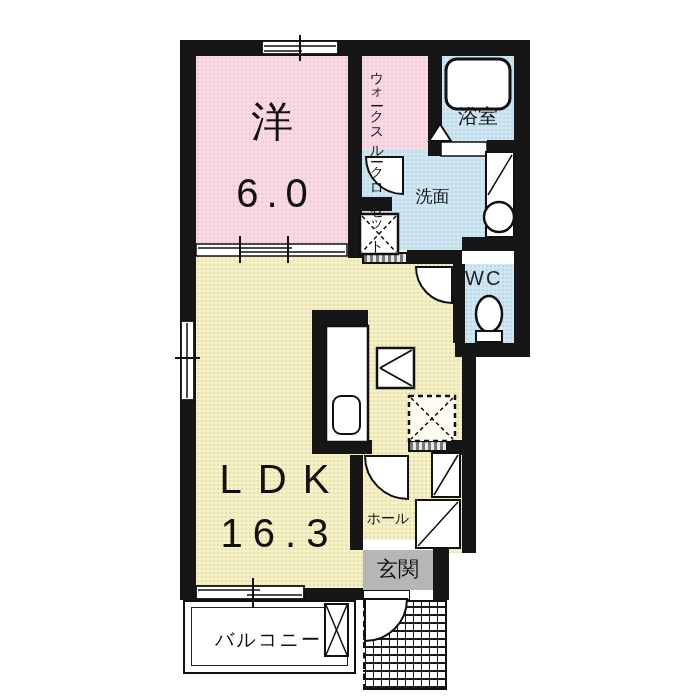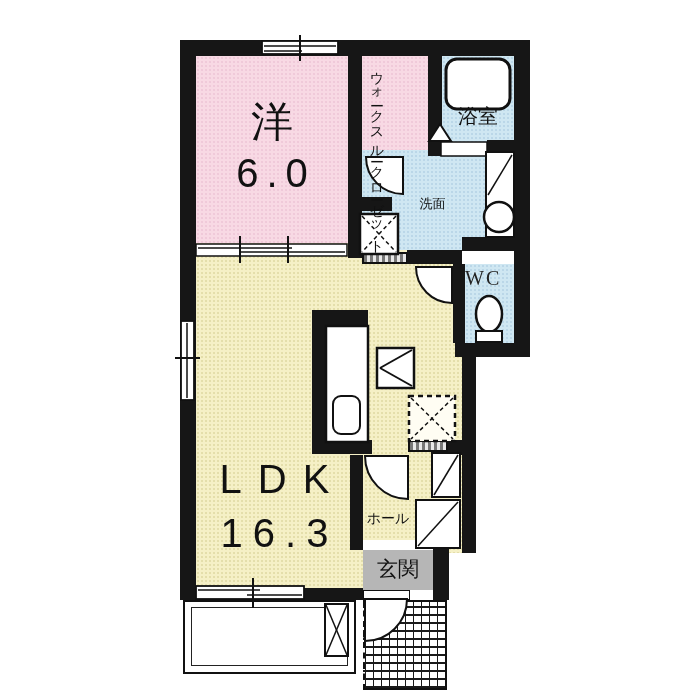--- a/index.html
+++ b/index.html
@@ -147,25 +147,26 @@
     <path d="M 365 599 L 407 599 A 42 42 0 0 1 365 641 Z" fill="#fff" stroke="#111" stroke-width="2"></path>
 
     <g>
       <rect x="325" y="604" width="23" height="52" fill="#fff" stroke="#111" stroke-width="2"></rect>
       <line x1="326" y1="605" x2="347" y2="655" stroke="#111" stroke-width="1.5"></line>
       <line x1="347" y1="605" x2="326" y2="655" stroke="#111" stroke-width="1.5"></line>
     </g>
   </svg>
 
   <div class="lbl" style="left:196px;top:100px;width:152px;font-size:42px;">洋</div>
-  <div class="lbl" style="left:196px;top:152px;width:152px;font-size:40px;letter-spacing:8px;text-indent:8px;">6.0</div>
+  <div class="lbl" style="left:196px;top:172px;width:152px;font-size:40px;letter-spacing:8px;text-indent:8px;">6.0</div>
   <div class="lbl vtext" style="left:366px;top:62px;height:140px;font-size:14px;line-height:1.6;">
     <span>ウォークスルー</span><span>クローゼット</span>
   </div>
   <div class="lbl" style="left:442px;top:106px;width:72px;font-size:20px;">浴室</div>
-  <div class="lbl" style="left:395px;top:197px;width:75px;font-size:13px;">洗面</div>
-  <div class="lbl" style="left:465px;top:268px;width:32px;font-size:20px;letter-spacing:2px;color:#222;font-family:Liberation Serif, serif;">WC</div>
+  <div class="lbl" style="left:395px;top:188px;width:75px;font-size:17px;">洗面</div>
+  <div class="lbl" style="left:465px;top:268px;width:32px;font-size:20px;letter-spacing:2px;color:#222;">WC</div>
   <div class="lbl" style="left:192px;top:458px;width:165px;font-size:40px;letter-spacing:16px;text-indent:16px;">LDK</div>
   <div class="lbl" style="left:192px;top:512px;width:165px;font-size:40px;letter-spacing:10px;text-indent:10px;">16.3</div>
   <div class="lbl" style="left:353px;top:511px;width:70px;font-size:14px;">ホール</div>
   <div class="lbl" style="left:363px;top:558px;width:70px;font-size:21px;">玄関</div>
+  <div class="lbl" style="left:196px;top:630px;width:145px;font-size:19px;letter-spacing:2px;">バルコニー</div>
 
 </div>
 
 </body></html>

